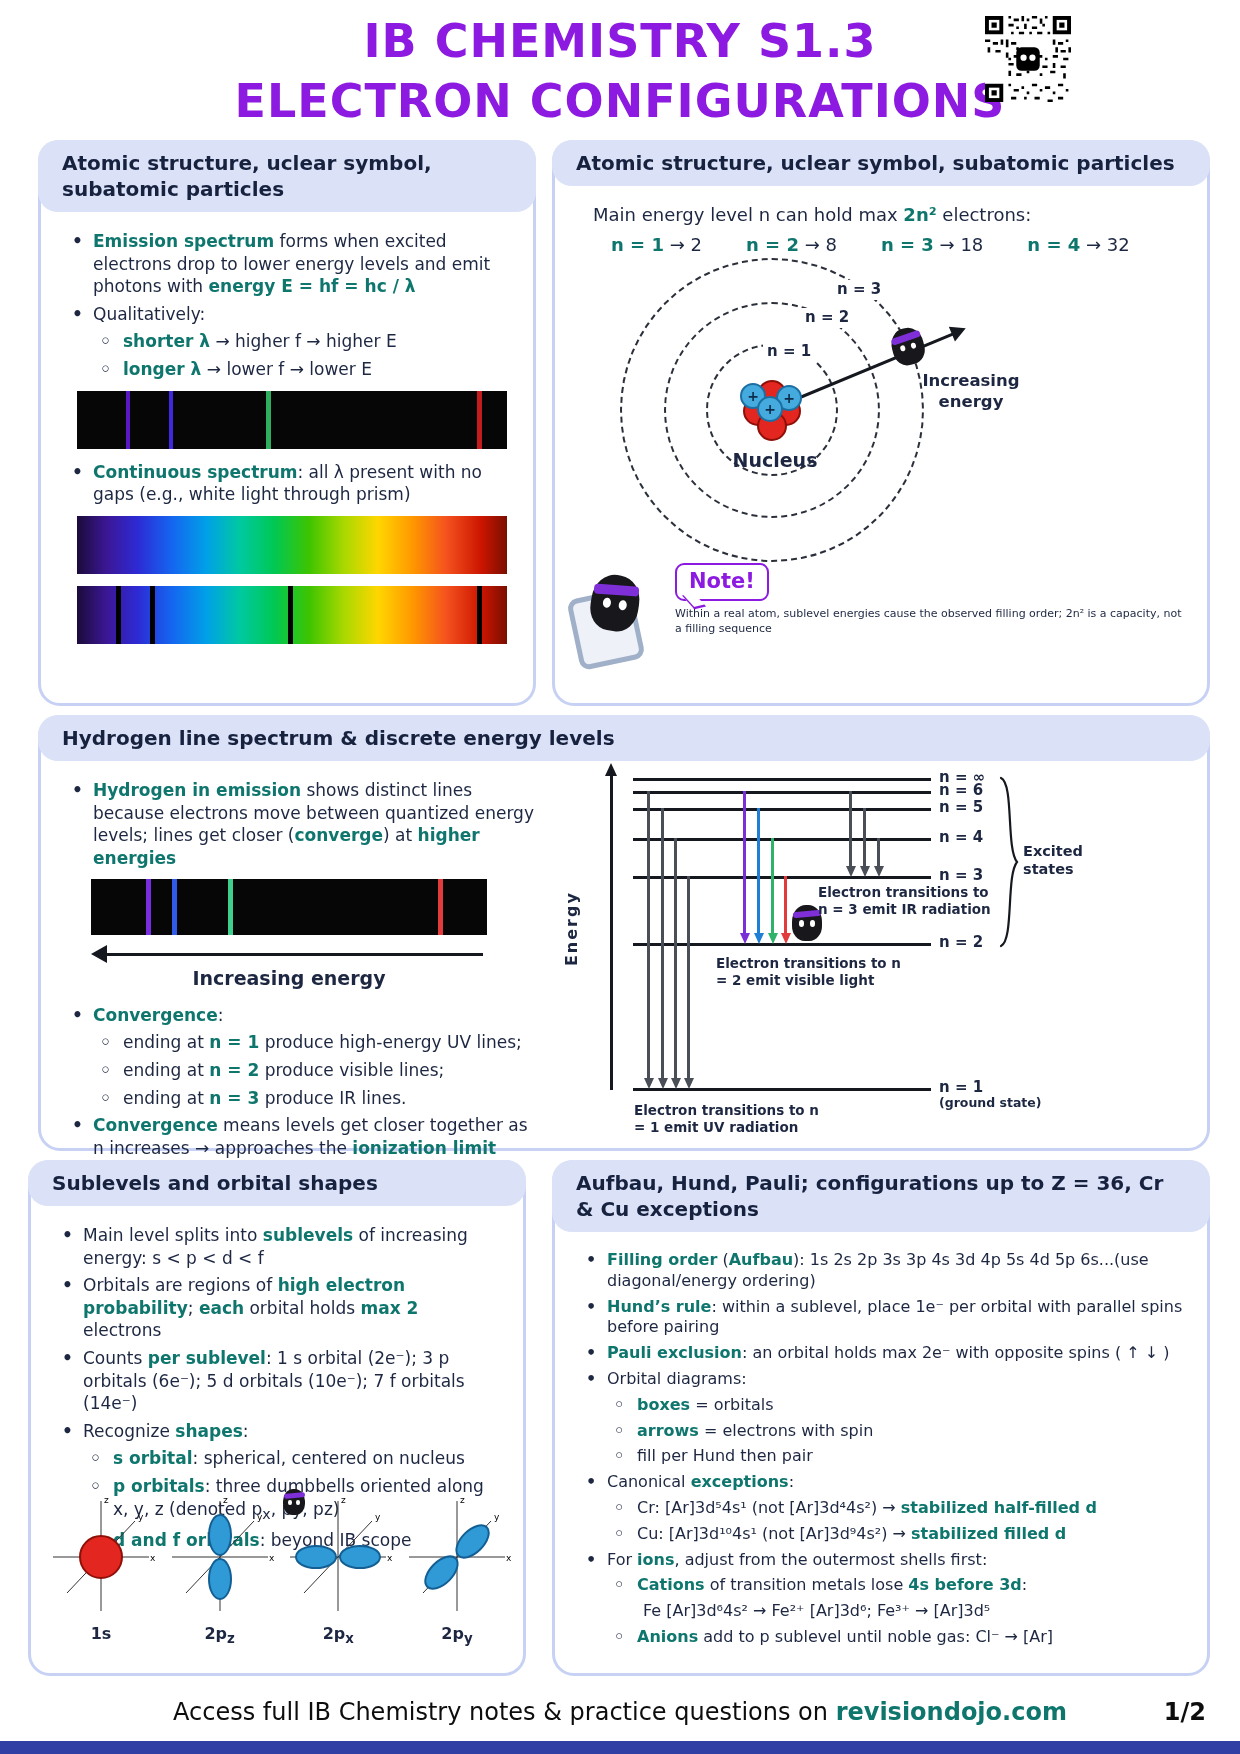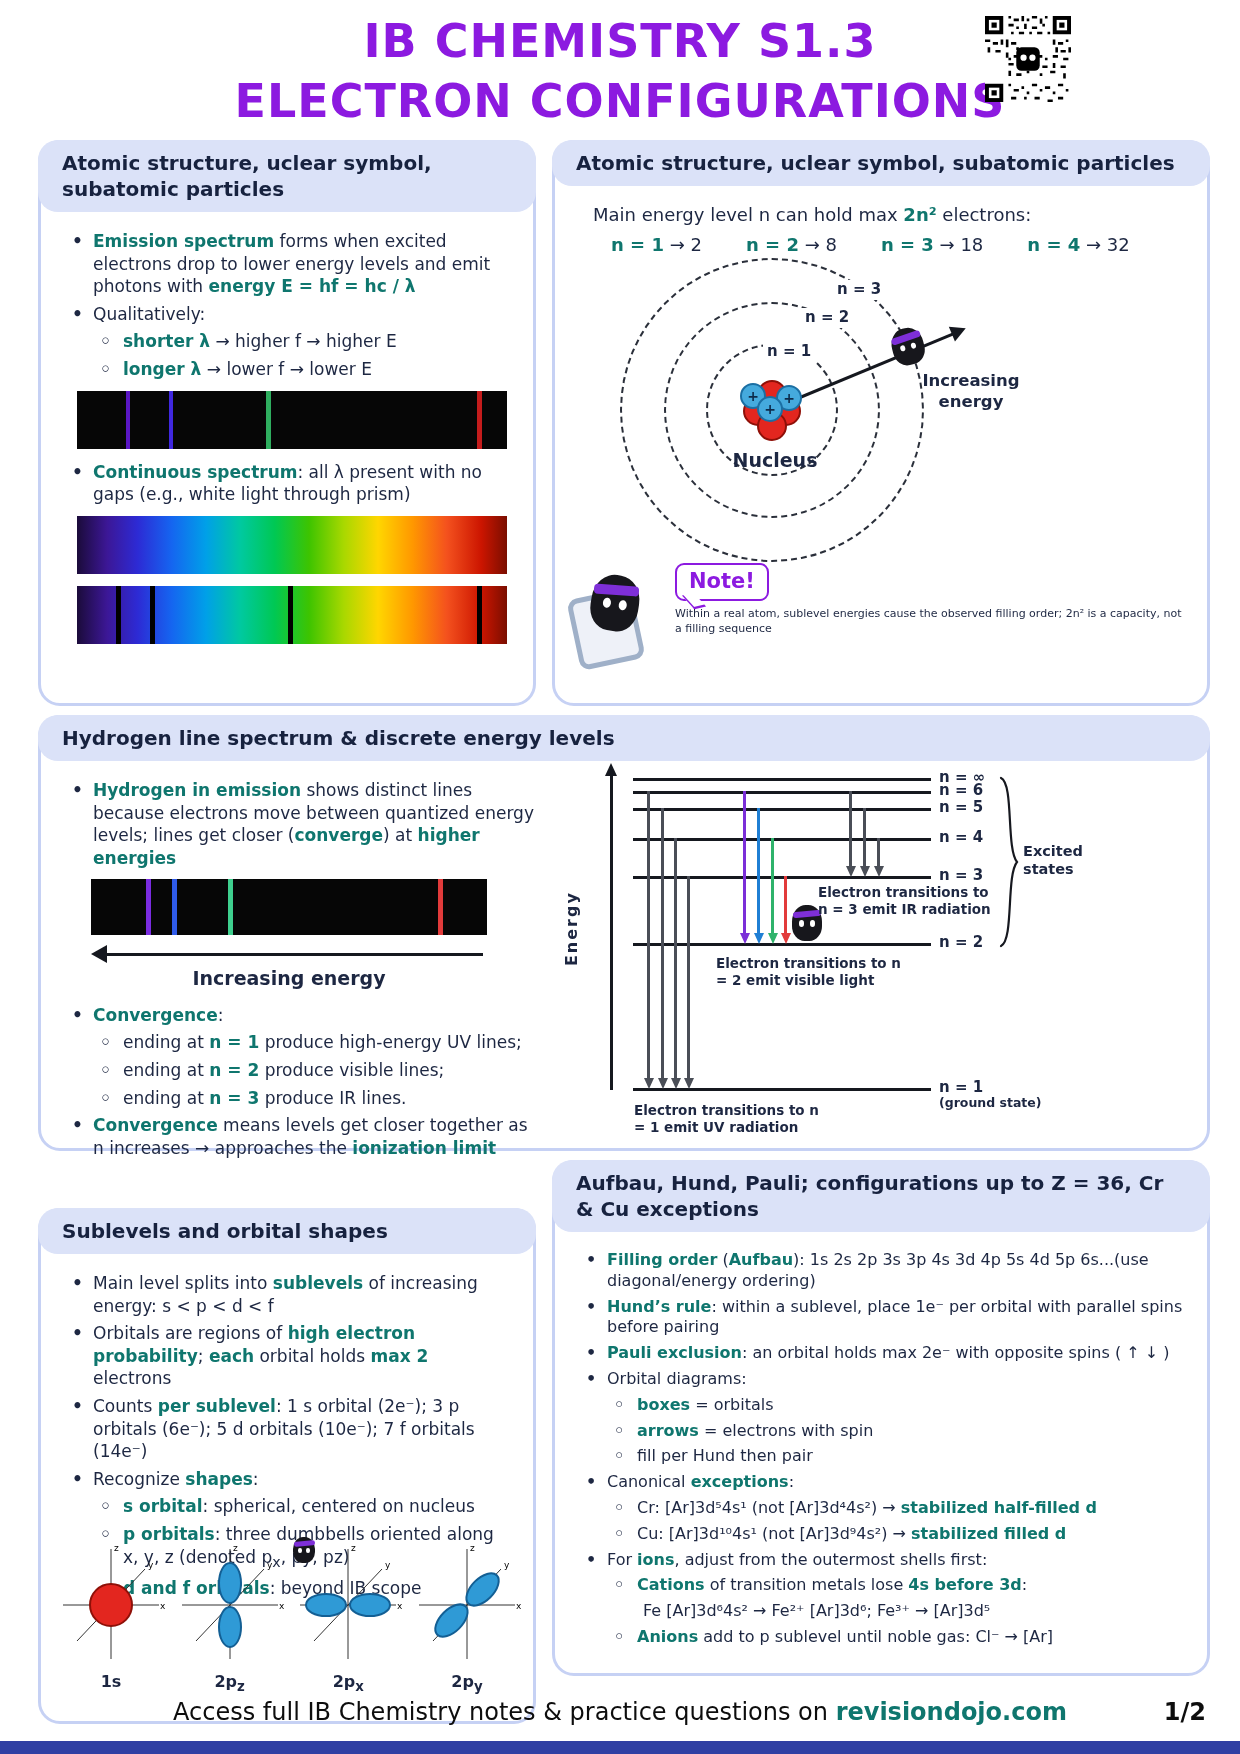--- a/index.html
+++ b/index.html
@@ -12,21 +12,21 @@
   .title .t2{font-size:46px;margin-top:6px;}
   .qr{position:absolute;left:985px;top:16px;width:86px;height:86px;}
 
   
   .panel{position:absolute;background:#fff;border:3px solid #c6d1f4;border-radius:22px;}
   .phead{background:#dbe2f8;border-radius:20px;margin:-3px -3px 0 -3px;padding:10px 24px;font-weight:700;font-size:20px;color:#17223f;line-height:1.3;}
   .pbody{padding:13px 22px 10px 22px;font-size:17px;line-height:1.33;}
   #p-spectra{left:38px;top:140px;width:492px;height:560px;}
   #p-levels{left:552px;top:140px;width:652px;height:560px;}
   #p-hydrogen{left:38px;top:715px;width:1166px;height:430px;}
-  #p-sublevels{left:38px;top:1160px;width:492px;height:510px;margin-top:48px;}
+  #p-sublevels{left:28px;top:1160px;width:492px;height:510px;}
   #p-aufbau{left:552px;top:1160px;width:652px;height:510px;}
   #p-aufbau .pbody{font-size:16px;line-height:1.3;}
 
   
   .b{position:relative;margin:5px 0;}
   .l1{padding-left:30px;}
   .l1::before{content:"•";position:absolute;left:9px;font-weight:700;}
   .l2{padding-left:60px;}
   .l2::before{content:"◦";position:absolute;left:37px;font-weight:700;}
   .l3{padding-left:66px;margin:2px 0;}

